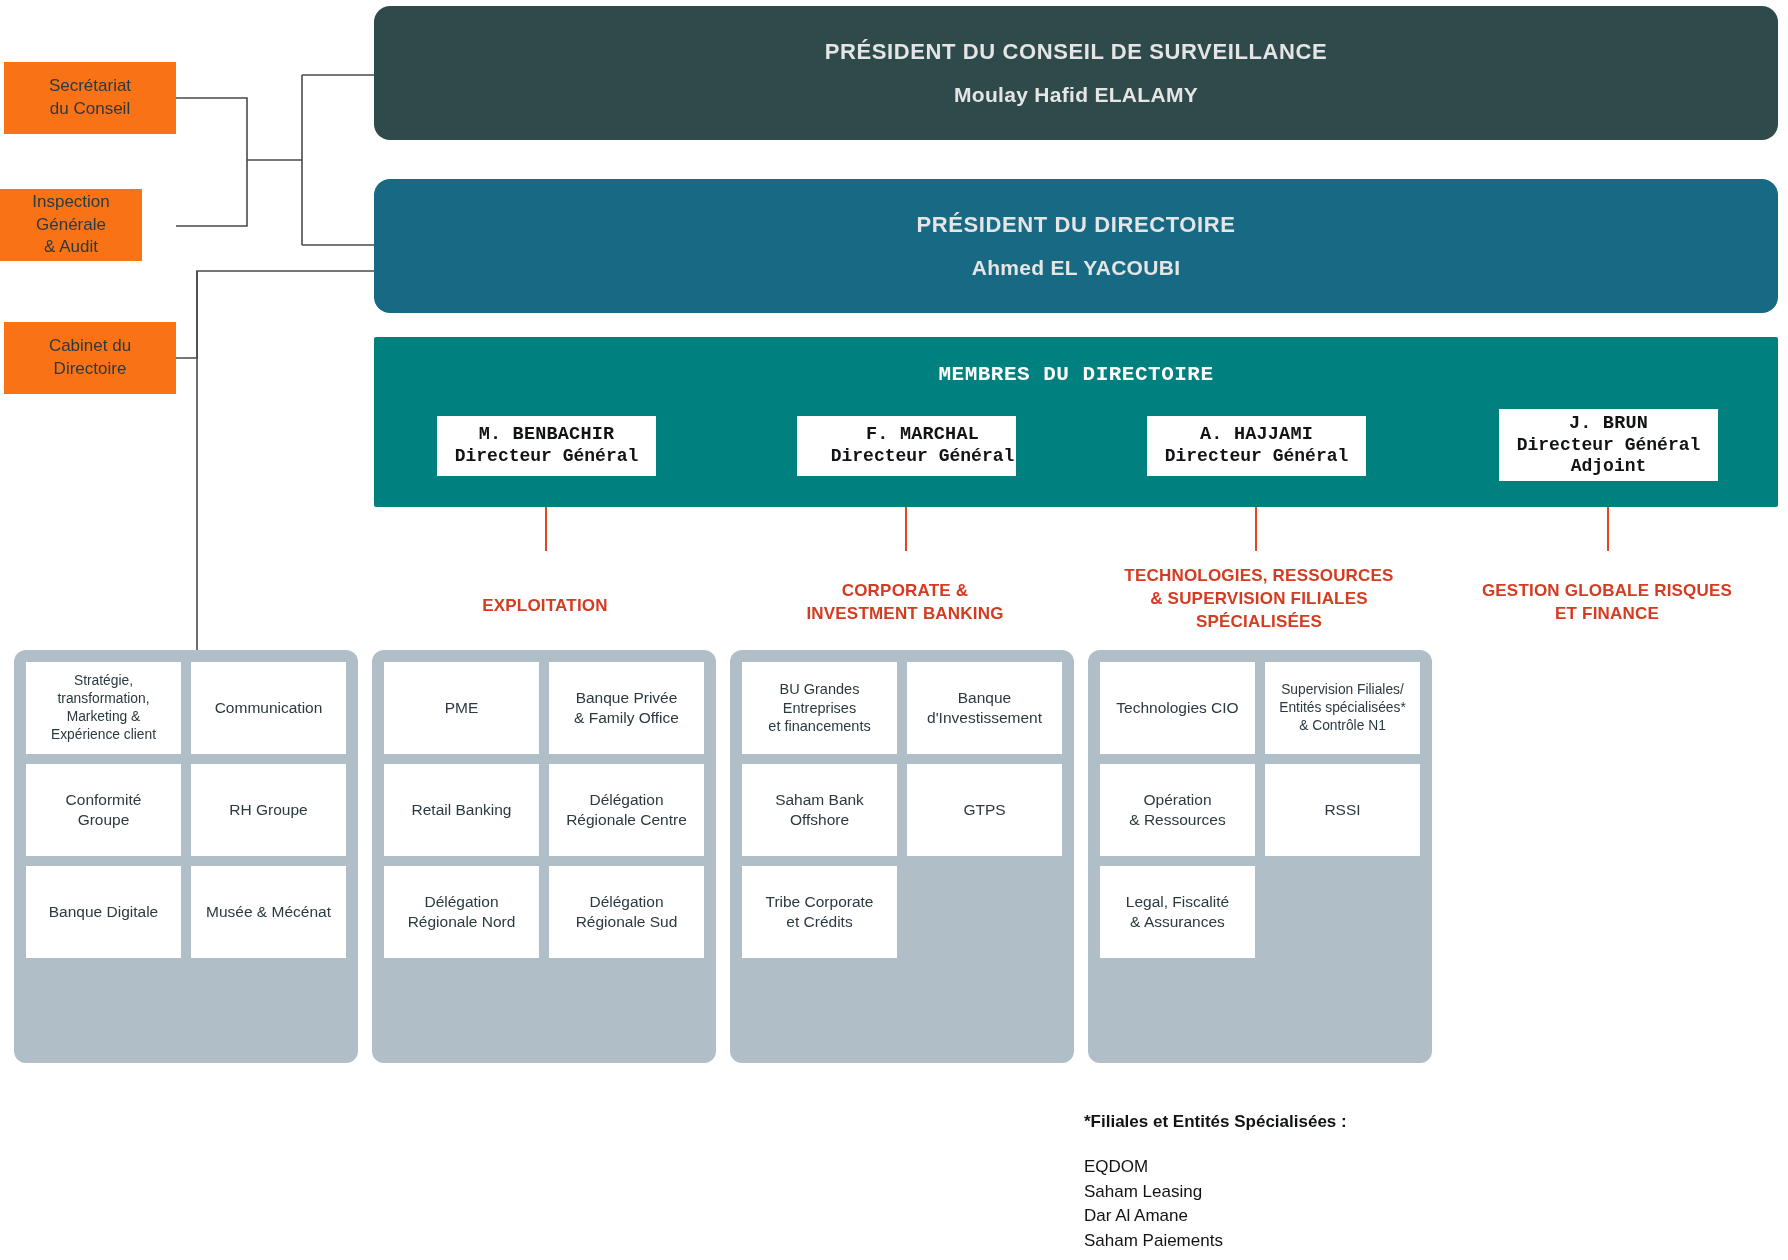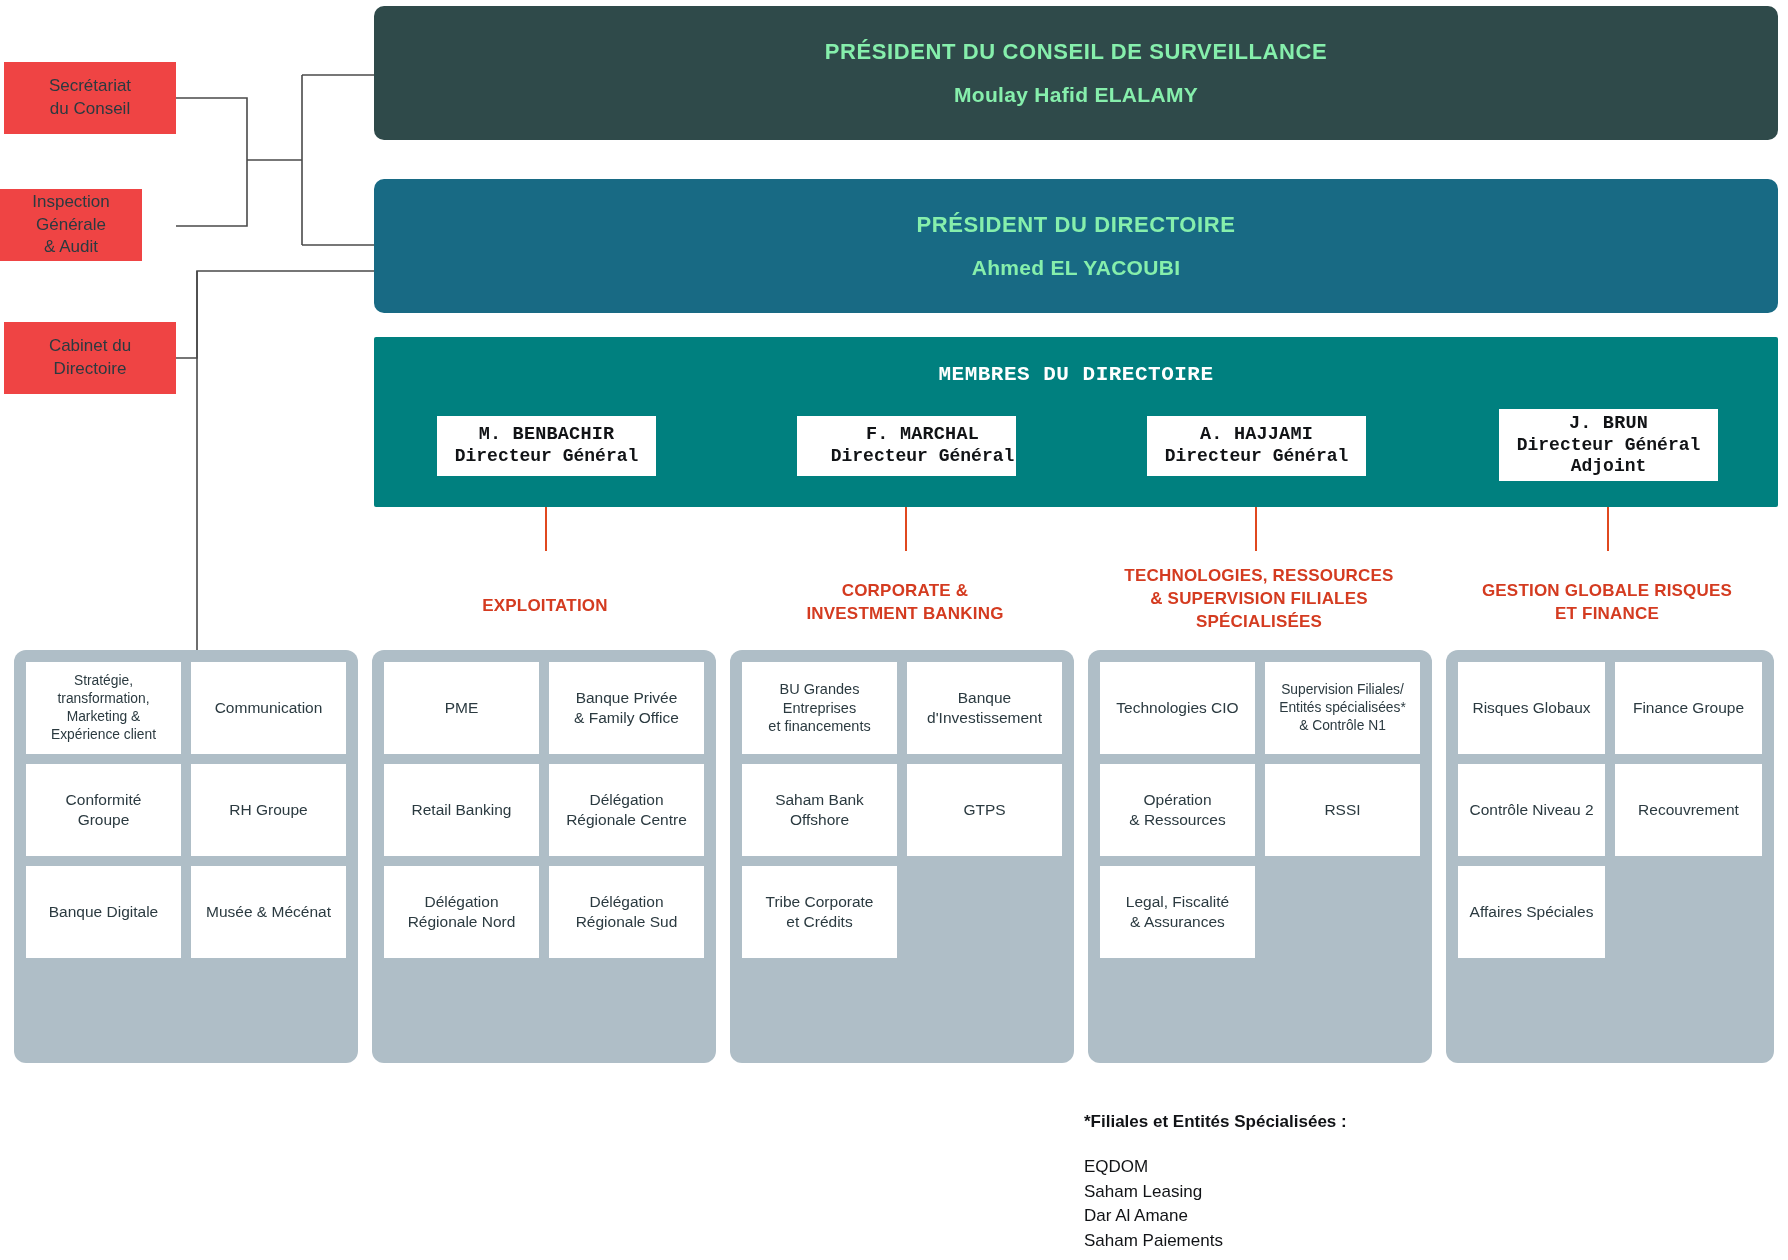--- a/index.html
+++ b/index.html
@@ -8,42 +8,42 @@
     height: 1260px;
     background: #ffffff;
     font-family: "Liberation Sans", sans-serif;
     overflow: hidden;
   }
   #root { position: relative; width: 1788px; height: 1260px; }
 
   
   .staff-box {
     position: absolute;
-    background: #ef4444;
+    background: #f97316;
     display: flex;
     align-items: center;
     justify-content: center;
     text-align: center;
     color: #2b3a40;
     font-size: 17px;
     line-height: 1.35;
     padding: 4px 6px;
   }
   #staff-secretariat { left: 4px;  top: 62px;  width: 172px; height: 72px; }
   #staff-inspection  { left: 0px;  top: 189px; width: 142px; height: 72px; }
   #staff-cabinet     { left: 4px;  top: 322px; width: 172px; height: 72px; }
 
   
   #connectors { position: absolute; left: 0; top: 0; width: 1788px; height: 1260px; pointer-events: none; }
 
   
   .banner {
     position: absolute;
-    border-radius: 10px;
-    color: #86efac;
+    border-radius: 16px;
+    color: #e5e5e5;
     display: flex;
     flex-direction: column;
     align-items: center;
     justify-content: center;
     text-align: center;
   }
   #banner-surveillance {
     left: 374px; top: 6px; width: 1404px; height: 134px;
     background: #2f4a4a;
   }
@@ -264,30 +264,20 @@
     <div class="cell-grid">
       <div class="cell">Technologies CIO</div>
       <div class="cell tiny">Supervision Filiales/<br>Entités spécialisées*<br>&amp; Contrôle N1</div>
       <div class="cell">Opération<br>&amp; Ressources</div>
       <div class="cell">RSSI</div>
       <div class="cell">Legal, Fiscalité<br>&amp; Assurances</div>
       <div class="cell empty"></div>
     </div>
   </div>
 
-  <div class="group-panel" id="group-4">
-    <div class="cell-grid">
-      <div class="cell">Risques Globaux</div>
-      <div class="cell">Finance Groupe</div>
-      <div class="cell">Contrôle Niveau 2</div>
-      <div class="cell">Recouvrement</div>
-      <div class="cell">Affaires Spéciales</div>
-      <div class="cell empty"></div>
-    </div>
-  </div>
 
   <div id="footnote">
     <div id="footnote-title">*Filiales et Entités Spécialisées :</div>
     <div class="footnote-item">EQDOM</div>
     <div class="footnote-item">Saham Leasing</div>
     <div class="footnote-item">Dar Al Amane</div>
     <div class="footnote-item">Saham Paiements</div>
   </div>
 
 </div>

